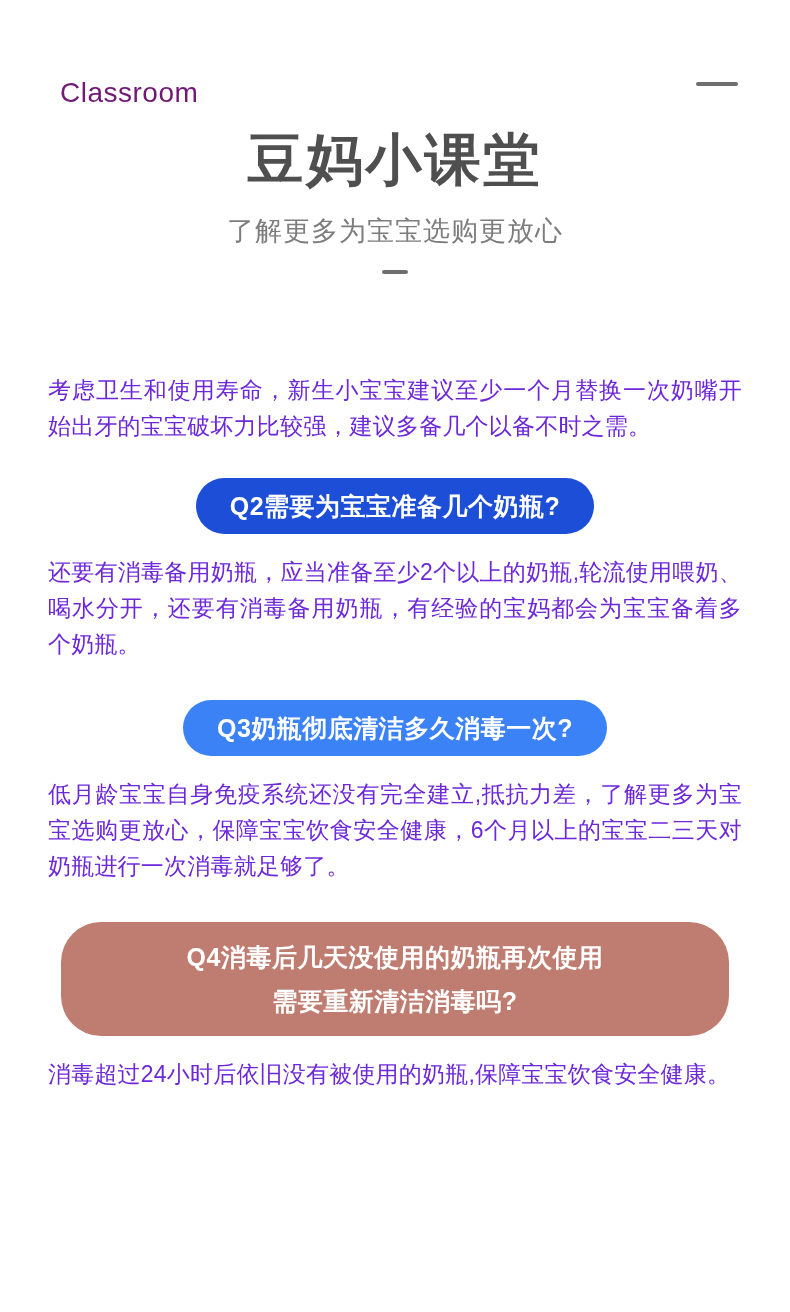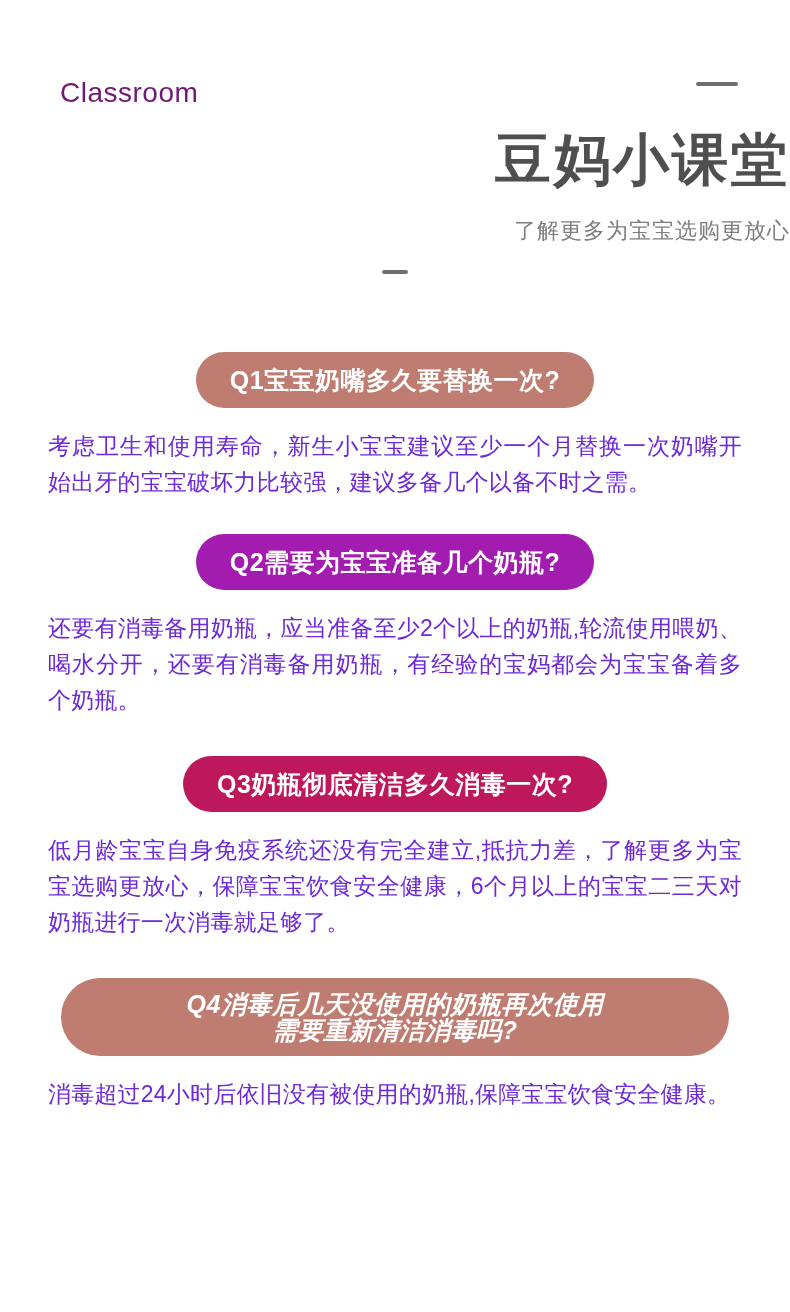--- a/index.html
+++ b/index.html
@@ -49,32 +49,32 @@
     background: #6e6e6e;
     border-radius: 2px;
   }
 
   
   .title-block {
     position: absolute;
     top: 128px;
     left: 0;
     right: 0;
-    text-align: right;
+    text-align: center;
   }
   .main-title {
     font-size: 56px;
     font-weight: 700;
     color: #4f4f4f;
     letter-spacing: 3px;
     line-height: 64px;
   }
   .subtitle {
     margin-top: 22px;
-    font-size: 22px;
+    font-size: 27px;
     color: #7d7d7d;
     letter-spacing: 1px;
     line-height: 34px;
   }
   .divider-dash {
     margin: 22px auto 0 auto;
     width: 26px;
     height: 4px;
     background: #6e6e6e;
     border-radius: 2px;
@@ -103,22 +103,21 @@
     padding: 11px 34px;
     text-align: center;
     line-height: 34px;
     letter-spacing: 0.5px;
     box-sizing: border-box;
     max-width: 680px;
   }
   .pill.two-line {
     width: 668px;
     padding: 13px 30px;
-    line-height: 26px;
-    font-style: italic;
+    line-height: 44px;
   }
   .answer {
     margin-top: 20px;
     font-size: 23px;
     line-height: 36px;
     color: #6d28d9;
     text-align: justify;
     letter-spacing: 0.2px;
     padding: 0 2px;
   }
@@ -138,40 +137,37 @@
 
   <div class="title-block">
     <div class="main-title">豆妈小课堂</div>
     <div class="subtitle">了解更多为宝宝选购更放心</div>
     <div class="divider-dash"></div>
   </div>
 
   <div class="qa-list">
 
     <div class="qa-item">
-      <div class="pill-wrap">
-        <div class="pill" style="background: rgb(191, 125, 113);">Q1宝宝奶嘴多久要替换一次?</div>
-      </div>
       <div class="answer">考虑卫生和使用寿命，新生小宝宝建议至少一个月替换一次奶嘴开始出牙的宝宝破坏力比较强，建议多备几个以备不时之需。</div>
     </div>
 
     <div class="spacer-1"></div>
 
     <div class="qa-item">
       <div class="pill-wrap">
-        <div class="pill" style="background: #a21caf;">Q2需要为宝宝准备几个奶瓶?</div>
+        <div class="pill" style="background: #1d4ed8;">Q2需要为宝宝准备几个奶瓶?</div>
       </div>
       <div class="answer">还要有消毒备用奶瓶，应当准备至少2个以上的奶瓶,轮流使用喂奶、喝水分开，还要有消毒备用奶瓶，有经验的宝妈都会为宝宝备着多个奶瓶。</div>
     </div>
 
     <div class="spacer-2"></div>
 
     <div class="qa-item">
       <div class="pill-wrap">
-        <div class="pill" style="background: #be185d;">Q3奶瓶彻底清洁多久消毒一次?</div>
+        <div class="pill" style="background: #3b82f6;">Q3奶瓶彻底清洁多久消毒一次?</div>
       </div>
       <div class="answer">低月龄宝宝自身免疫系统还没有完全建立,抵抗力差，了解更多为宝宝选购更放心，保障宝宝饮食安全健康，6个月以上的宝宝二三天对奶瓶进行一次消毒就足够了。</div>
     </div>
 
     <div class="spacer-3"></div>
 
     <div class="qa-item">
       <div class="pill-wrap">
         <div class="pill two-line" style="background: rgb(191, 125, 113);">Q4消毒后几天没使用的奶瓶再次使用<br>需要重新清洁消毒吗?</div>
       </div>

